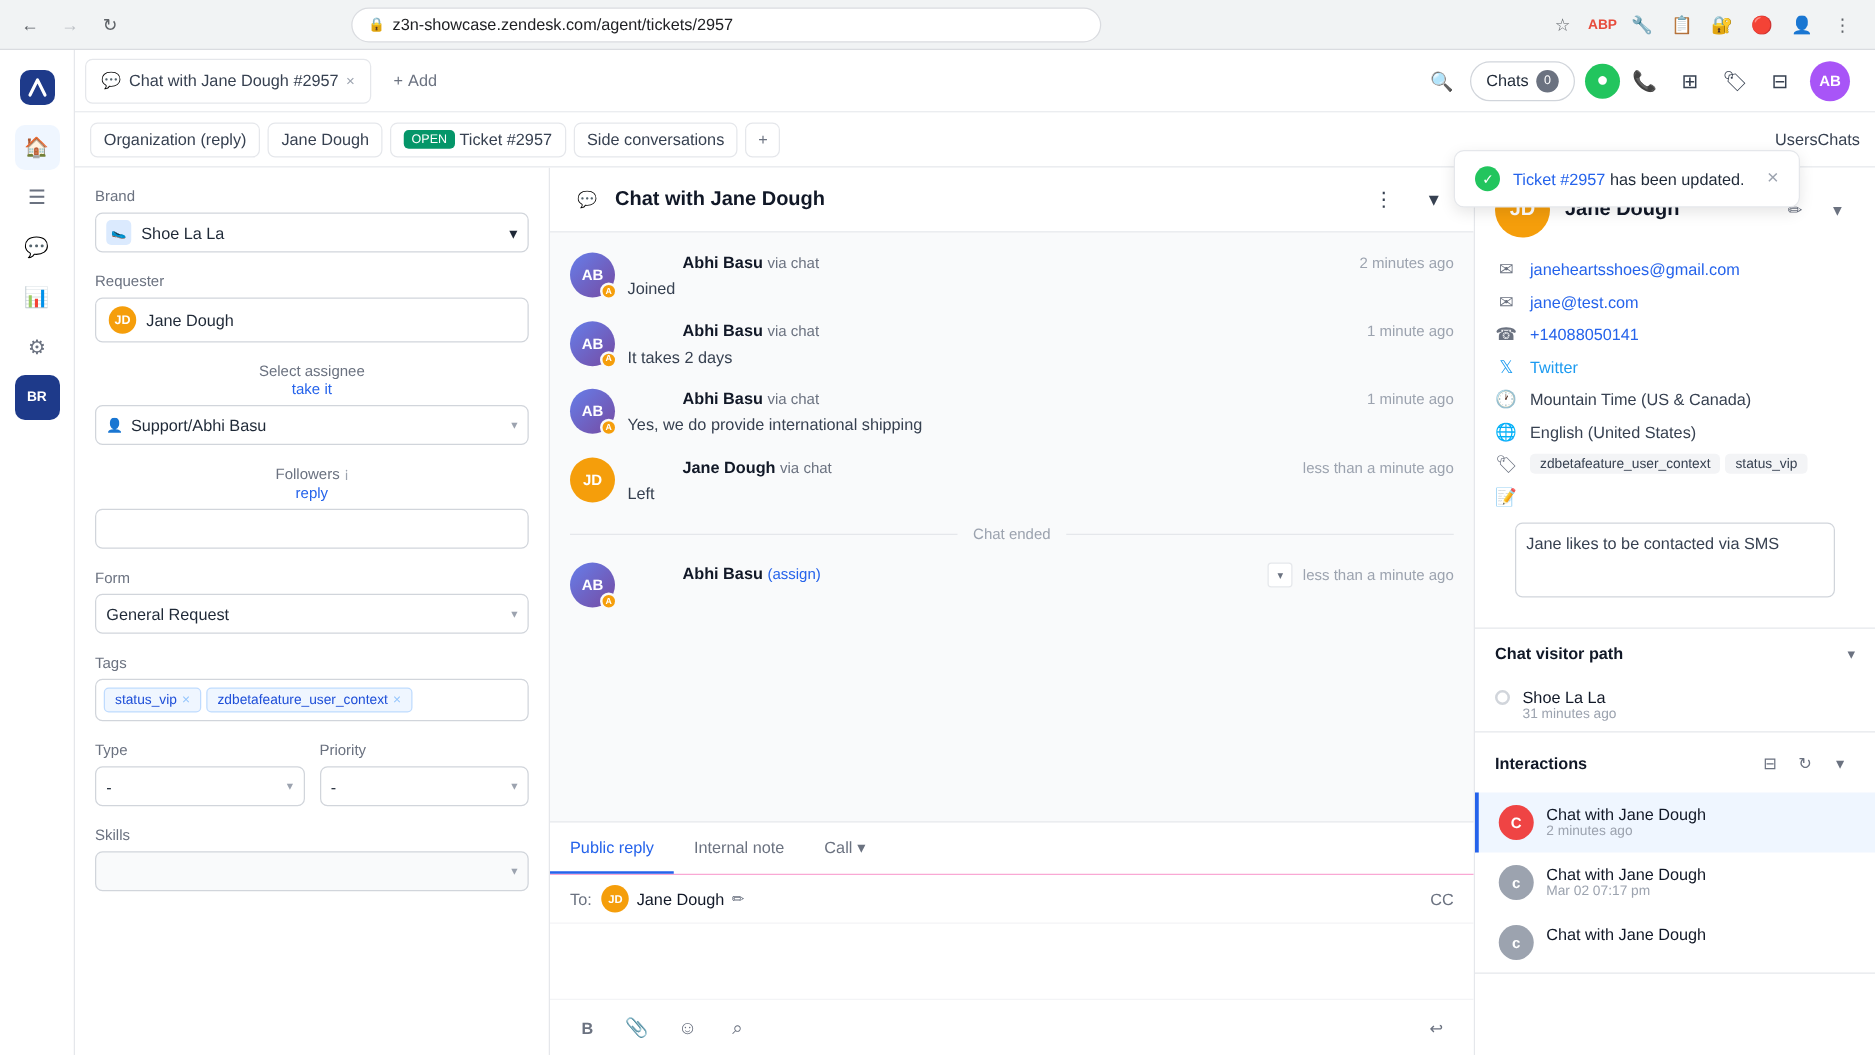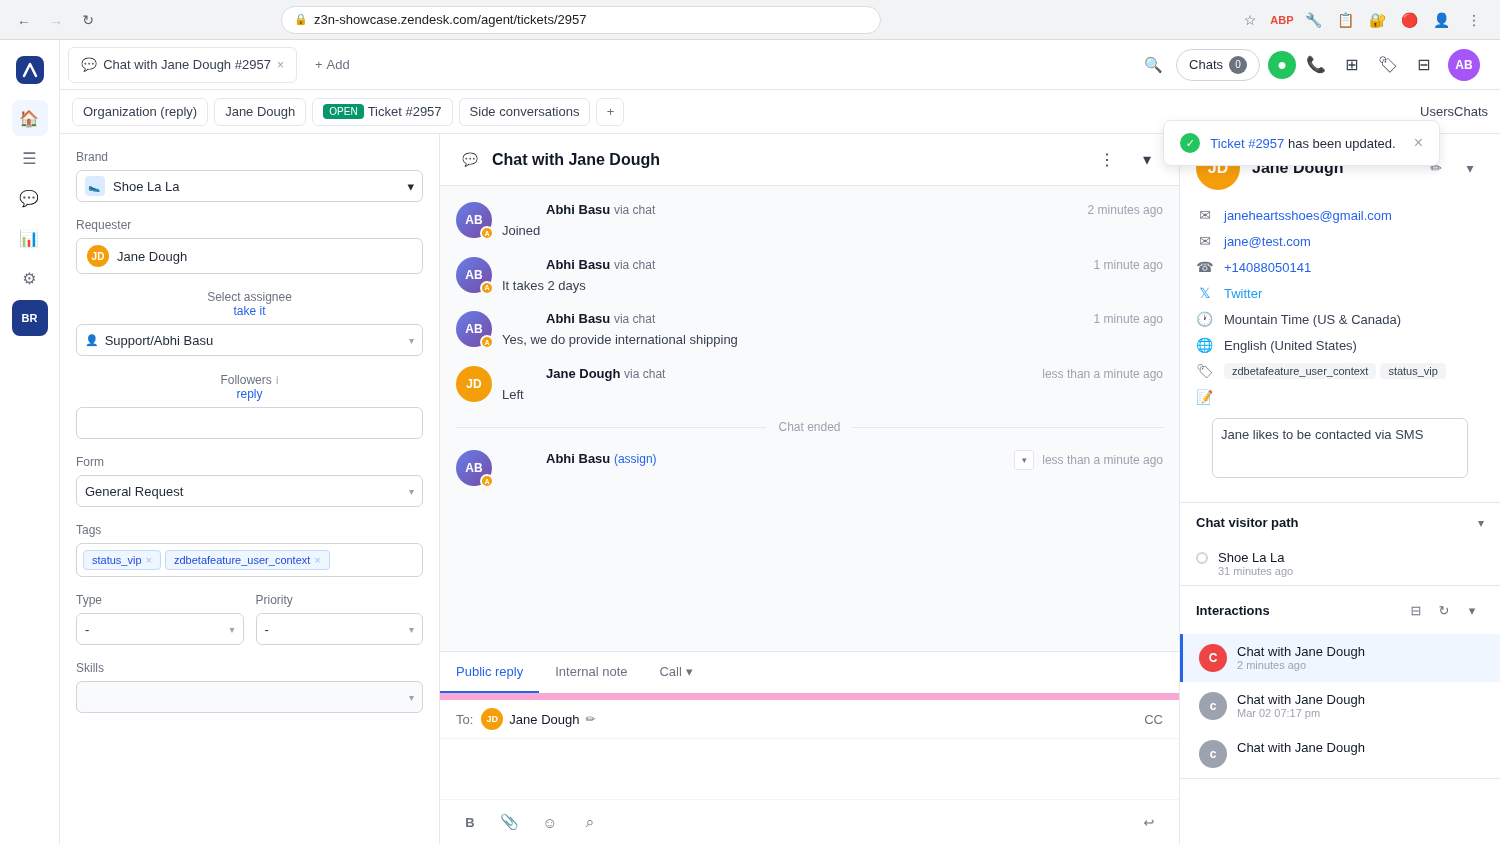--- a/index.html
+++ b/index.html
@@ -90,21 +90,21 @@
     .msg-header { display: flex; justify-content: space-between; align-items: baseline; margin-bottom: 4px; }
     .msg-sender { font-size: 13px; font-weight: 600; color: #111827; margin-left: 44px; }
     .msg-channel { font-size: 12px; color: #6b7280; font-weight: 400; }
     .msg-time { font-size: 12px; color: #9ca3af; }
     .msg-text { font-size: 13px; color: #374151; line-height: 1.5; }
     .chat-ended-divider { display: flex; align-items: center; gap: 12px; color: #9ca3af; font-size: 12px; }
     .chat-ended-divider::before, .chat-ended-divider::after { content: ''; flex: 1; height: 1px; background: #e5e7eb; }
 
     
     .reply-composer { background: #fff; border-top: 1px solid #e5e7eb; }
-    .composer-tabs { display: flex; border-bottom: 7px solid #f9a8d4; }
+    .composer-tabs { display: flex; border-bottom: 1px solid #f9a8d4; }
     .composer-tab { padding: 12px 16px; font-size: 13px; cursor: pointer; color: #6b7280; border-bottom: 2px solid transparent; }
     .composer-tab.active { color: #2563eb; border-bottom-color: #2563eb; font-weight: 500; }
     .call-tab { display: flex; align-items: center; gap: 4px; }
     .composer-to { display: flex; align-items: center; gap: 8px; padding: 8px 16px; border-bottom: 1px solid #f3f4f6; font-size: 13px; }
     .composer-to-label { color: #6b7280; }
     .composer-recipient { display: flex; align-items: center; gap: 6px; font-size: 13px; font-weight: 500; color: #111827; }
     .edit-icon { color: #6b7280; cursor: pointer; font-size: 12px; }
     .cc-btn { margin-left: auto; color: #6b7280; font-size: 13px; cursor: pointer; }
     .composer-body { min-height: 60px; padding: 12px 16px; font-size: 13px; color: #9ca3af; }
     .composer-toolbar { display: flex; align-items: center; padding: 8px 16px; border-top: 1px solid #f3f4f6; gap: 12px; }
@@ -289,21 +289,21 @@
             <span style="display:flex; align-items:center; gap:6px;">
               <span style="font-size:11px;">👤</span>
               <span>Support/Abhi Basu</span>
             </span>
             <span class="chevron">▾</span>
           </div>
         </div>
 
         <div class="form-group">
           <div class="form-label-row">
-            <span style="display:flex;align-items:center;gap:4px;">
+            <span style="display:flex;gap:4px;">
               <span class="form-label">Followers</span>
               <span class="info-icon">ℹ</span>
             </span>
             <a class="form-link">reply</a>
           </div>
           <div class="followers-field"></div>
         </div>
 
         <div class="form-group">
           <div class="form-label">Form</div>

